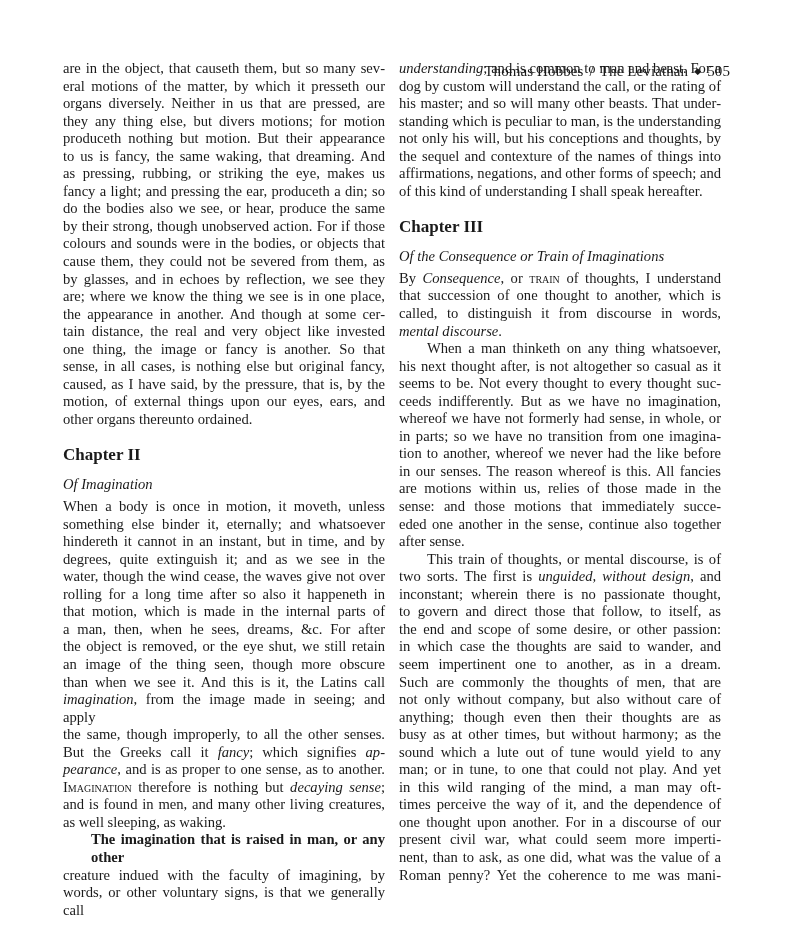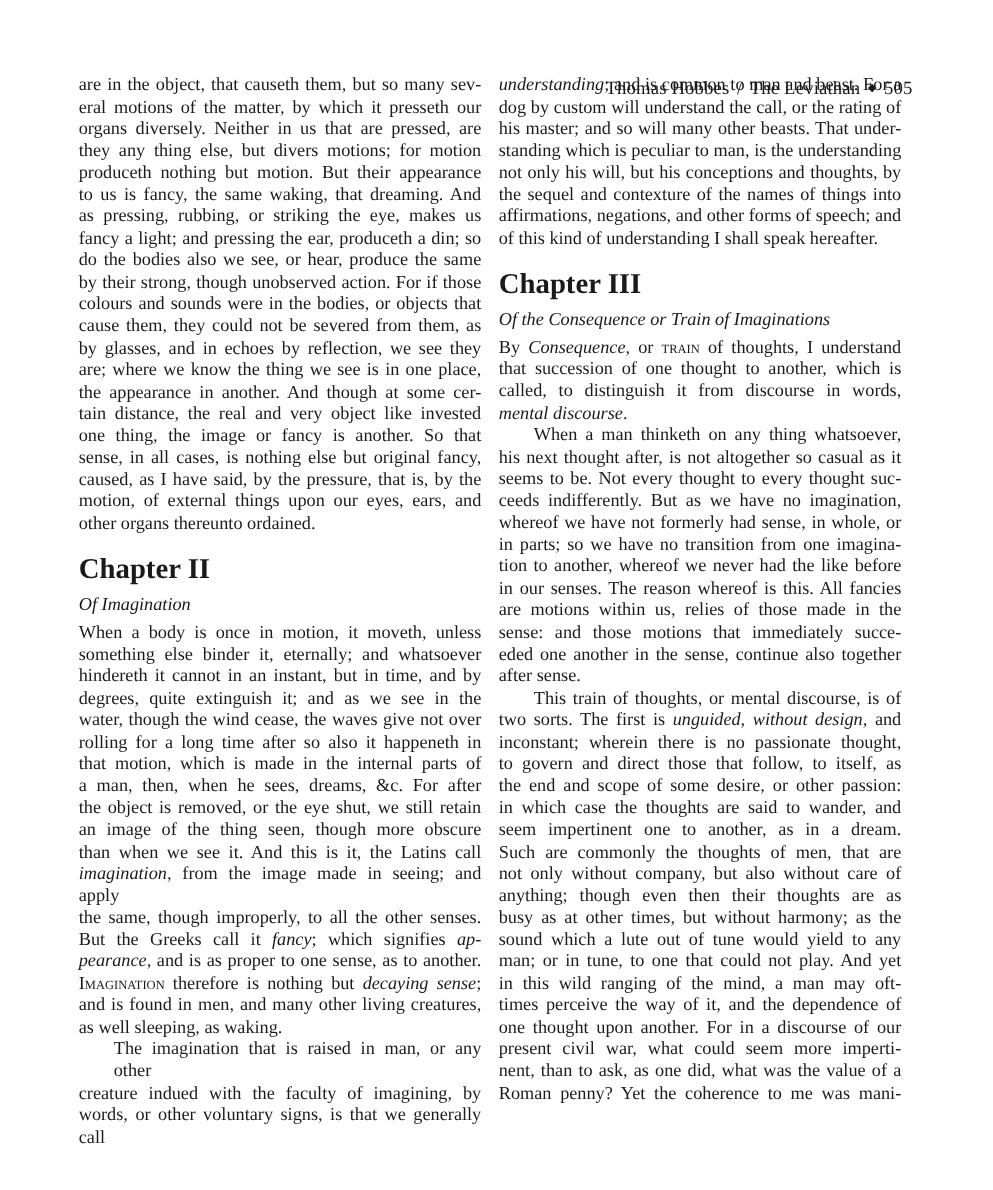--- a/index.html
+++ b/index.html
@@ -5,21 +5,21 @@
   html, body { margin: 0; padding: 0; background: #ffffff; }
   body { width: 794px; height: 952px; position: relative; overflow: hidden;
          font-family: "Liberation Serif", "DejaVu Serif", serif; color: #1a1a1a; }
   .running-head { position: absolute; top: 17px; right: 64px; font-size: 15px; letter-spacing: 0.1px; white-space: nowrap; margin-top: 46px; }
   .running-head .sep { margin: 0 6px; }
   .running-head .orn { font-size: 9px; margin: 0 6px; vertical-align: 2px; }
   .col { position: absolute; top: 60px; width: 322px; font-size: 14.6px; line-height: 17.55px; text-align: justify; hyphens: manual; }
   .col.left { left: 63px; }
   .col.right { left: 399px; }
   .col p { margin: 0; }
-  .chapter { font-weight: bold; font-size: 23px; margin: 17px 0 8px 0; line-height: 20px; }
+  .chapter { font-weight: bold; font-size: 17px; margin: 17px 0 8px 0; line-height: 20px; }
   .col.left .chapter { }
   .subtitle { font-style: italic; margin: 11px 0 4px 0; }
   .sc { font-variant: small-caps; }
   em { font-style: italic; }
   .line { display: block; text-align: justify; text-align-last: justify; }
   .line.last { text-align-last: left; }
 </style>
 </head>
 <body>
 
@@ -59,21 +59,21 @@
     <span id="lp2lines"><span class="line">When a body is once in motion, it moveth, unless</span><span class="line">something else binder it, eternally; and whatsoever</span><span class="line">hindereth it cannot in an instant, but in time, and by</span><span class="line">degrees, quite extinguish it; and as we see in the</span><span class="line">water, though the wind cease, the waves give not over</span><span class="line">rolling for a long time after so also it happeneth in</span><span class="line">that motion, which is made in the internal parts of</span><span class="line">a man, then, when he sees, dreams, &amp;c. For after</span><span class="line">the object is removed, or the eye shut, we still retain</span><span class="line">an image of the thing seen, though more obscure</span><span class="line">than when we see it. And this is it, the Latins call</span></span>
     <span class="line"><em>imagination</em><span>, from the image made in seeing; and apply</span></span>
     <span class="line">the same, though improperly, to all the other senses.</span>
     <span class="line"><span>But the Greeks call it </span><em>fancy</em><span>; which signifies </span><em>ap-</em></span>
     <span class="line"><em>pearance</em><span>, and is as proper to one sense, as to another.</span></span>
     <span class="line"><span class="sc">Imagination</span><span> therefore is nothing but </span><em>decaying sense</em><span>;</span></span>
     <span class="line">and is found in men, and many other living creatures,</span>
     <span class="line last">as well sleeping, as waking.</span>
   </p>
   <p id="lp3">
-      <span class="line" style="padding-left: 28px;">The imagination that is raised in man, or any other</span>
+      <span class="line" style="padding-left: 28px; font-weight: bold;">The imagination that is raised in man, or any other</span>
       <span class="line">creature indued with the faculty of imagining, by</span>
       <span class="line">words, or other voluntary signs, is that we generally call</span>
     </p>
 </div>
 
 <div class="col right">
   <p>
     <span class="line"><em>understanding</em><span>; and is common to man and beast. For a</span></span>
     <span id="rp1lines"><span class="line">dog by custom will understand the call, or the rating of</span><span class="line">his master; and so will many other beasts. That under-</span><span class="line">standing which is peculiar to man, is the understanding</span><span class="line">not only his will, but his conceptions and thoughts, by</span><span class="line">the sequel and contexture of the names of things into</span><span class="line">affirmations, negations, and other forms of speech; and</span><span class="line last">of this kind of understanding I shall speak hereafter.</span></span>
   </p>

